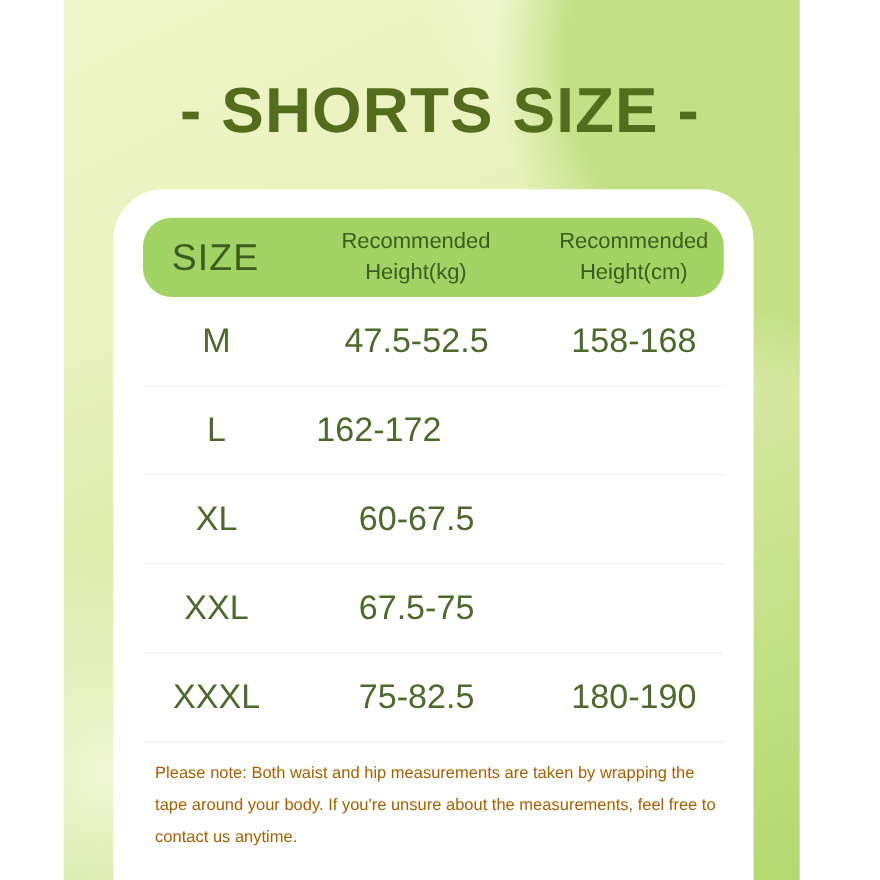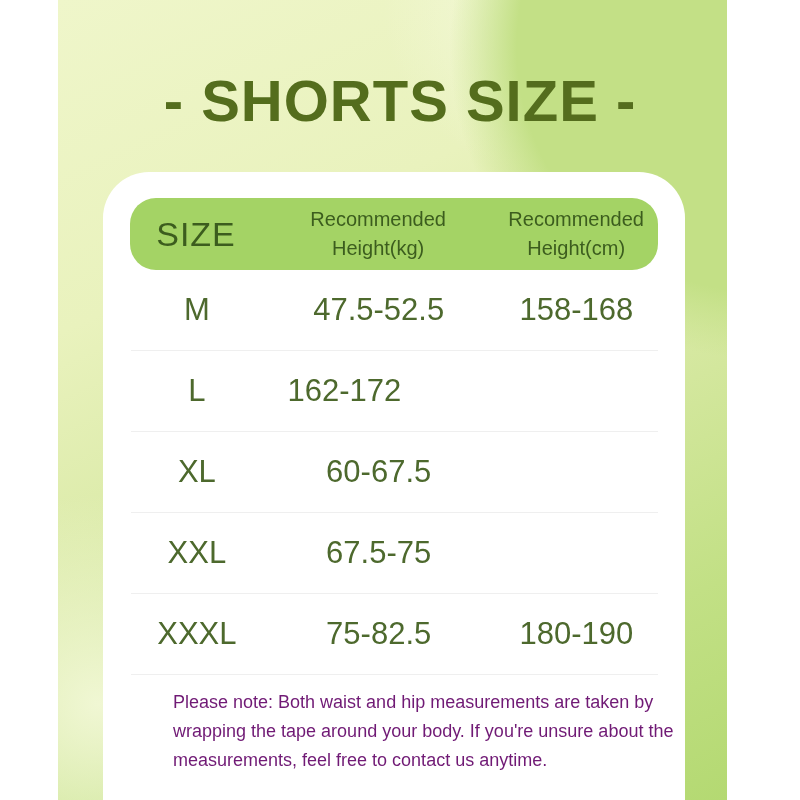--- a/index.html
+++ b/index.html
@@ -89,24 +89,23 @@
     color: #4d692d;
     font-size: 31px;
   }
 
   .note {
     margin: 0 27px 0 28px;
     padding: 13px 5px 0 10px;
   }
   .note p {
     width: 520px;
-    font-size: 18px;
+    font-size: 15px;
     line-height: 29px;
-    color: #701a75;
-    margin-left: 32px;
+    color: #a16207;
   }
 </style>
 </head>
 <body>
 
 <div class="stage">
 
   <div class="bg"></div>
 
   <h1 class="title">- SHORTS SIZE -</h1>

